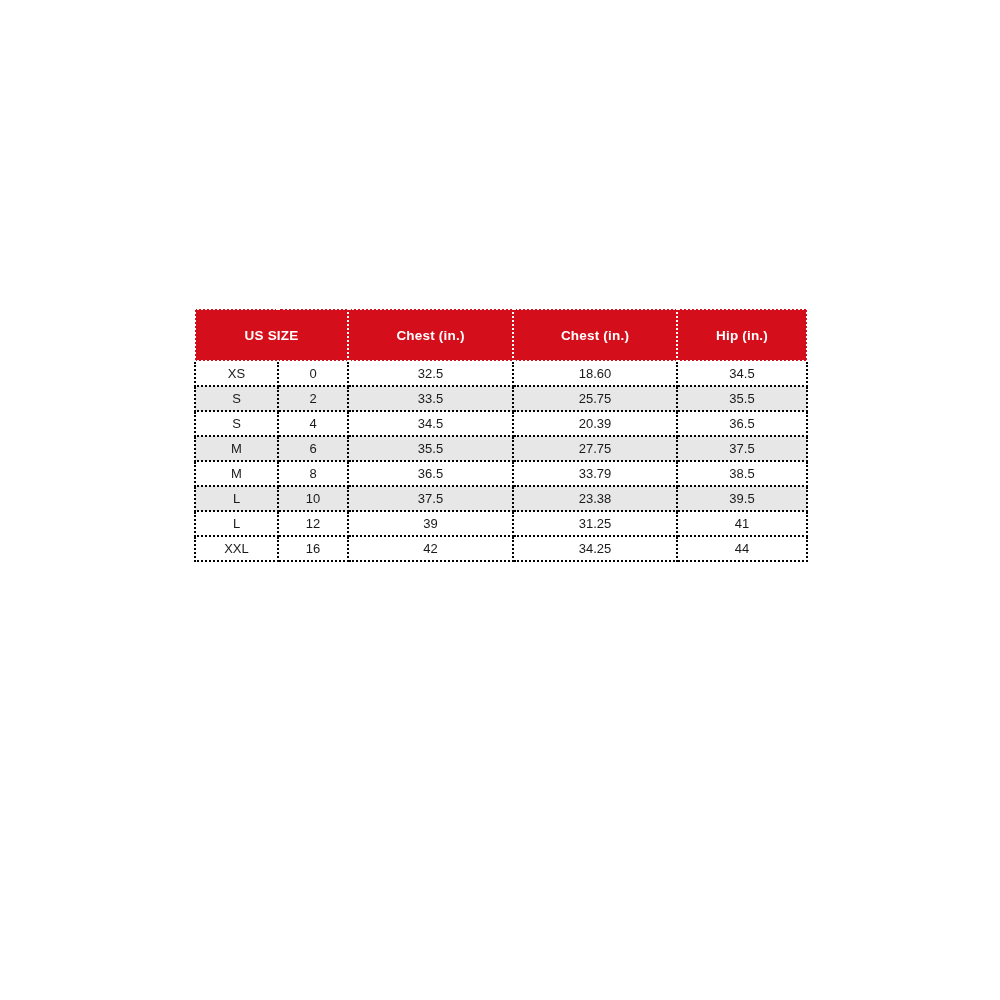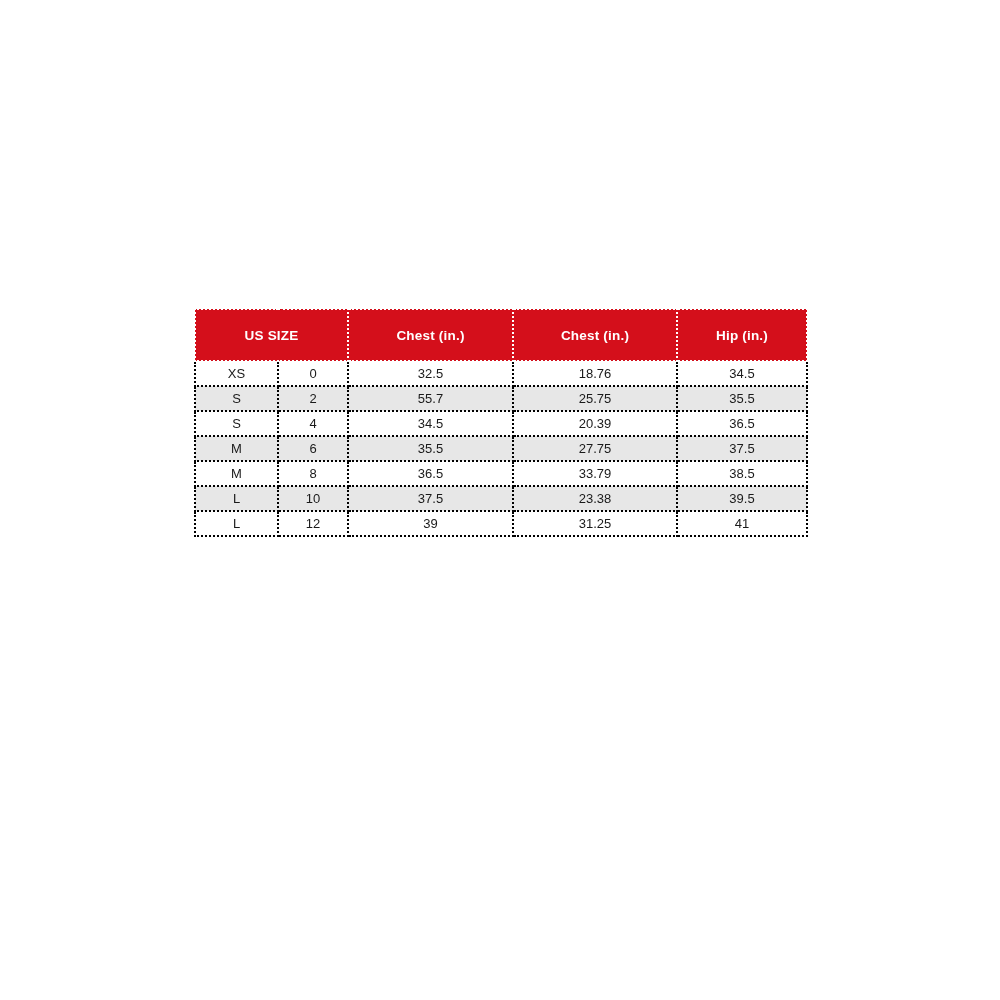--- a/index.html
+++ b/index.html
@@ -85,27 +85,27 @@
         <th>Chest (in.)</th>
         <th>Chest (in.)</th>
         <th>Hip (in.)</th>
       </tr>
     </thead>
     <tbody id="chart-body">
         <tr>
           <td>XS</td>
           <td>0</td>
           <td>32.5</td>
-          <td>18.76</td>
+          <td>18.60</td>
           <td>34.5</td>
         </tr>
         <tr class="stripe">
           <td>S</td>
           <td>2</td>
-          <td>55.7</td>
+          <td>33.5</td>
           <td>25.75</td>
           <td>35.5</td>
         </tr>
         <tr>
           <td>S</td>
           <td>4</td>
           <td>34.5</td>
           <td>20.39</td>
           <td>36.5</td>
         </tr>
@@ -130,15 +130,22 @@
           <td>23.38</td>
           <td>39.5</td>
         </tr>
         <tr>
           <td>L</td>
           <td>12</td>
           <td>39</td>
           <td>31.25</td>
           <td>41</td>
         </tr>
+        <tr>
+          <td>XXL</td>
+          <td>16</td>
+          <td>42</td>
+          <td>34.25</td>
+          <td>44</td>
+        </tr>
       </tbody>
   </table>
 </div>
 
 </body></html>

